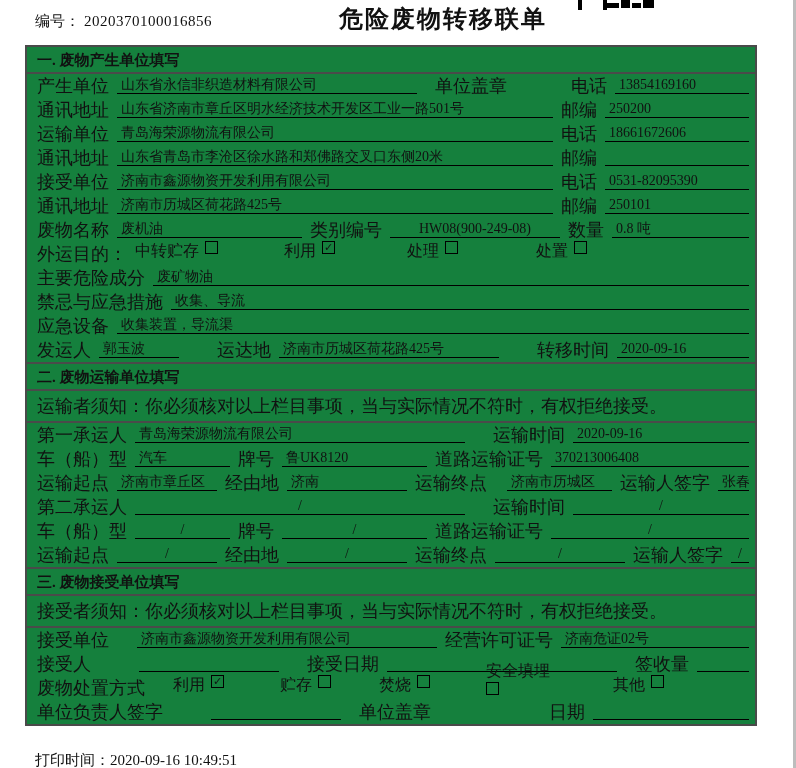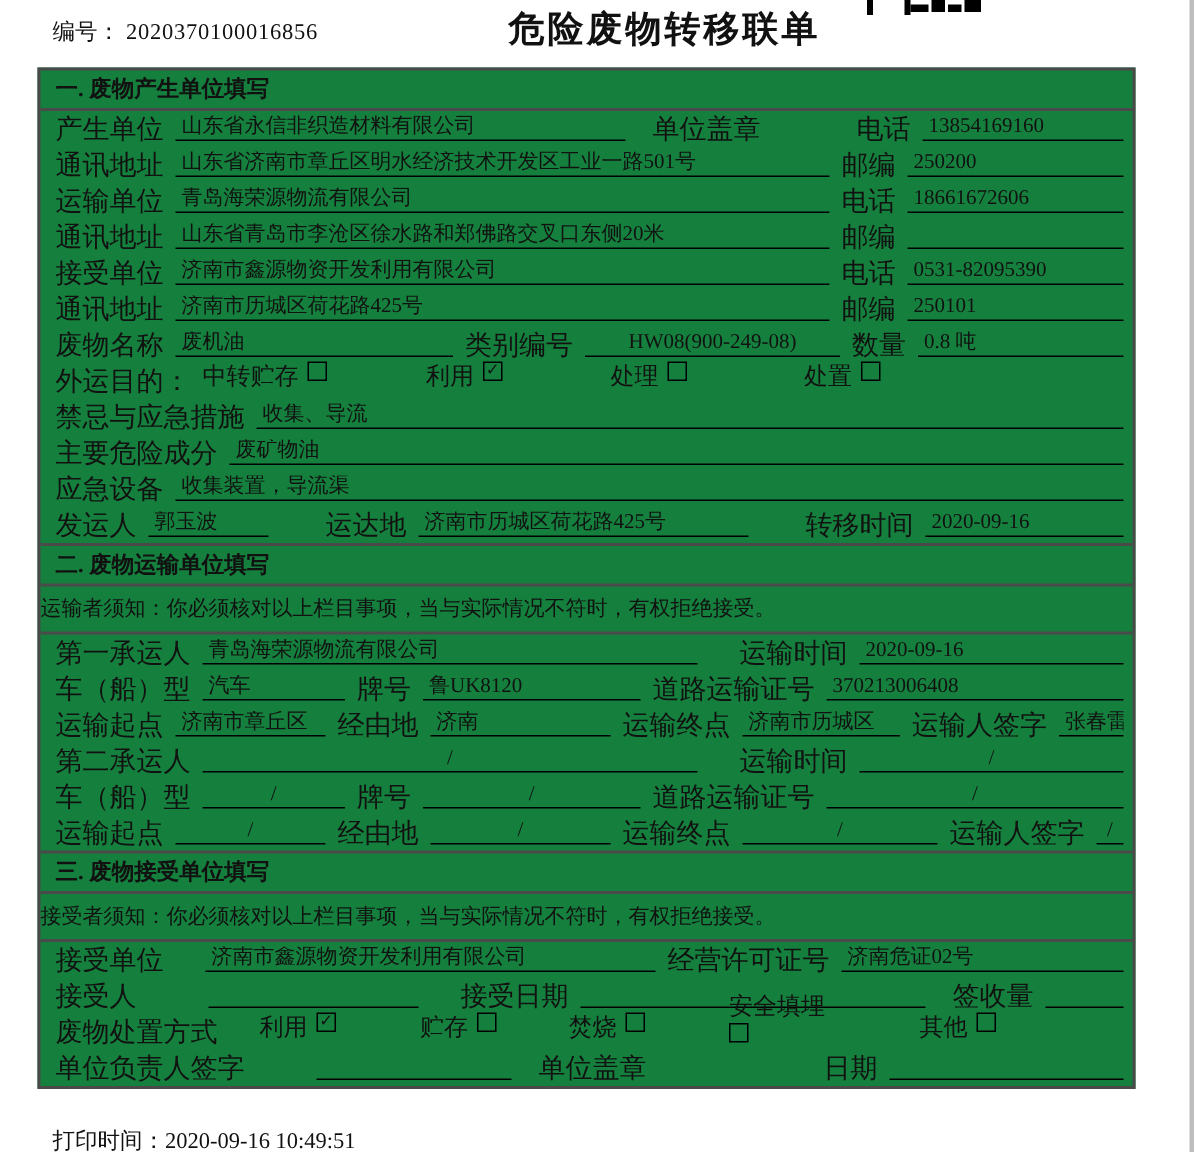--- a/index.html
+++ b/index.html
@@ -14,21 +14,21 @@
          font-size:24px;font-weight:bold;margin:0;white-space:nowrap;letter-spacing:2px}
   .qr{position:absolute;left:578px;top:0;width:76px;height:10px;overflow:hidden}
   .qr .p{position:absolute;background:#000}
   .qr .o{position:absolute;background:#fff;border:4px solid #000}
   .form{position:absolute;left:25px;top:45px;width:732px;box-sizing:border-box;
         border:2px solid #4a4a4a;background:#15803d}
   .section{box-sizing:border-box}
   .section + .section{border-top:2px solid #4a4a4a}
   .sec-header{height:27px;line-height:26px;font-weight:bold;font-size:15px;
               padding-left:10px;border-bottom:2px solid #4a4a4a;box-sizing:border-box}
-  .notice-row{height:32px;line-height:31px;font-size:14px;
+  .notice-row{height:32px;line-height:31px;padding-left:10px;font-size:18px;
               border-bottom:2px solid #4a4a4a;box-sizing:border-box;white-space:nowrap}
   .row{display:flex;align-items:flex-end;height:24px;padding:0 6px 4px 10px;
        column-gap:8px;box-sizing:border-box}
   .lbl{font-size:18px;line-height:16px;white-space:nowrap;flex:none}
   .fld{font-size:14px;line-height:16px;border-bottom:1px solid #000;padding:0 4px;
        white-space:nowrap;overflow:hidden;box-sizing:border-box;flex:none;min-height:1px}
   .fld.grow{flex:1 1 auto}
   .chk{display:flex;align-items:flex-start;column-gap:6px;flex:none}
   .box{width:13px;height:13px;border:1.5px solid #000;box-sizing:border-box;
        font-size:11px;line-height:10px;text-align:center;margin-bottom:1px;flex:none}
@@ -113,26 +113,26 @@
         <span class="chk" style="margin-left: 64px;">
           <span class="chk-lbl">处理</span>
           <span class="box"></span>
         </span>
         <span class="chk" style="margin-left: 70px;">
           <span class="chk-lbl">处置</span>
           <span class="box"></span>
         </span>
       </div>
       <div class="row">
+        <span class="lbl">主要危险成分</span>
+        <span class="fld grow">废矿物油</span>
+      </div>
+      <div class="row">
         <span class="lbl">禁忌与应急措施</span>
         <span class="fld grow">收集、导流</span>
-      </div>
-      <div class="row">
-        <span class="lbl">主要危险成分</span>
-        <span class="fld grow">废矿物油</span>
       </div>
       <div class="row">
         <span class="lbl">应急设备</span>
         <span class="fld grow">收集装置，导流渠</span>
       </div>
       <div class="row">
         <span class="lbl">发运人</span>
         <span class="fld" style="width: 80px;">郭玉波</span>
         <span class="lbl" style="margin-left: 30px;">运达地</span>
         <span class="fld" style="width: 220px;">济南市历城区荷花路425号</span>
@@ -156,21 +156,21 @@
         <span class="fld" style="width: 145px;">鲁UK8120</span>
         <span class="lbl">道路运输证号</span>
         <span class="fld grow">370213006408</span>
       </div>
       <div class="row">
         <span class="lbl">运输起点</span>
         <span class="fld" style="width: 100px;">济南市章丘区</span>
         <span class="lbl">经由地</span>
         <span class="fld" style="width: 120px;">济南</span>
         <span class="lbl">运输终点</span>
-        <span class="fld" style="width: 105px;">济南市历城区</span>
+        <span class="fld" style="width: 105px; margin-left: 12px;">济南市历城区</span>
         <span class="lbl">运输人签字</span>
         <span class="fld grow">张春雷</span>
       </div>
       <div class="row">
         <span class="lbl">第二承运人</span>
         <span class="fld" style="width: 330px; text-align: center;">/</span>
         <span class="lbl" style="margin-left: 20px;">运输时间</span>
         <span class="fld grow" style="text-align: center;">/</span>
       </div>
       <div class="row">

